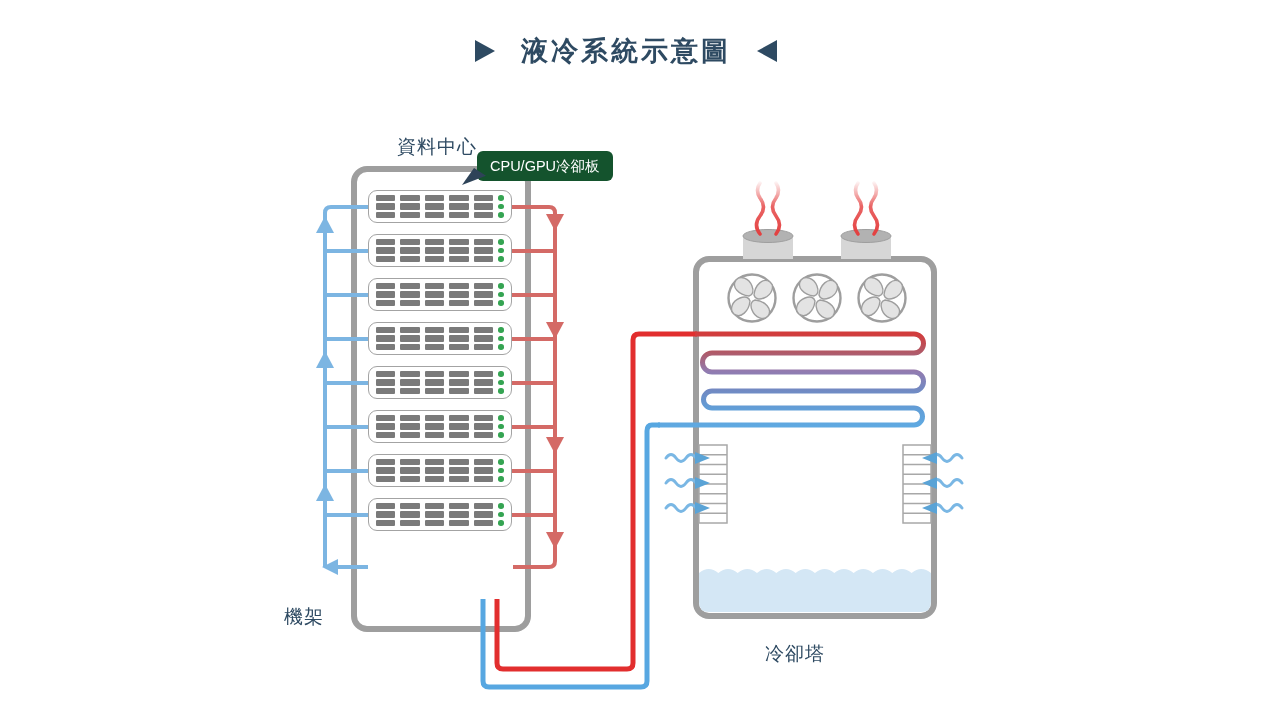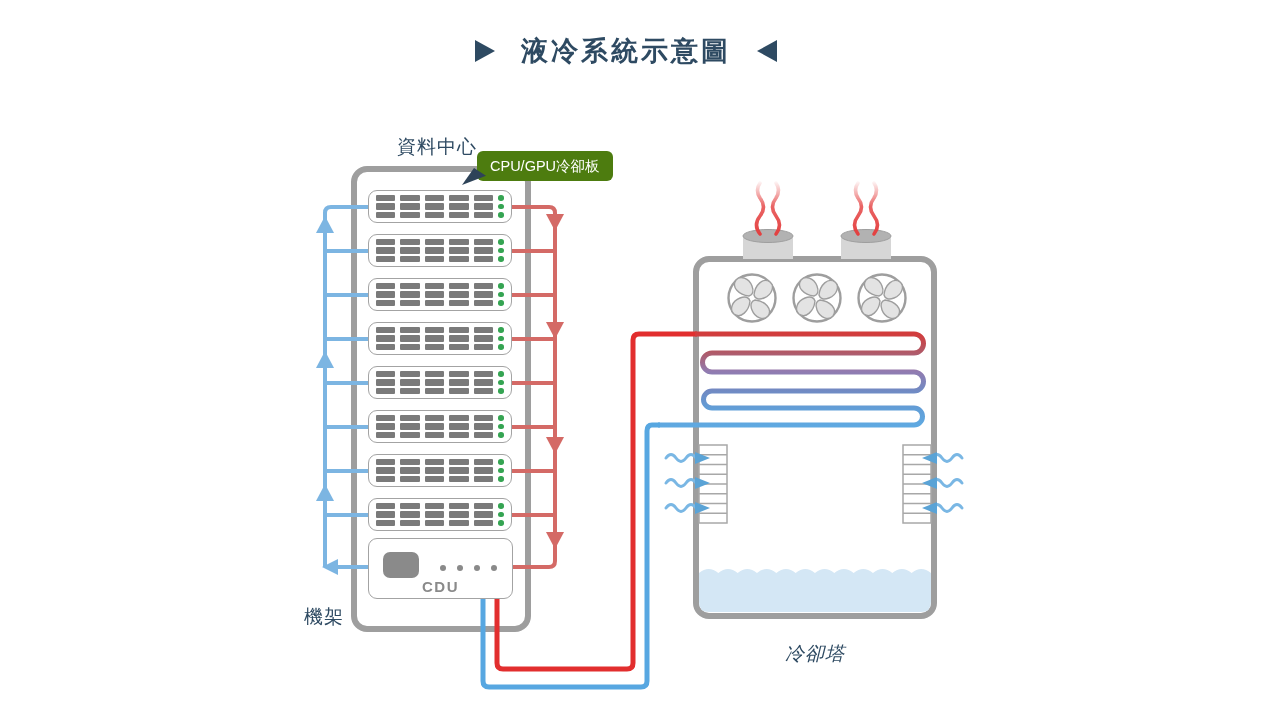--- a/index.html
+++ b/index.html
@@ -39,43 +39,43 @@
   
   .cdu{position:absolute;left:368px;top:538px;width:145px;height:61px;box-sizing:border-box;
        background:#fff;border:1.6px solid #a3a3a3;border-radius:9px;}
   .cdu-screen{position:absolute;left:14px;top:13px;width:36px;height:26px;background:#8a8a8a;border-radius:7px;}
   .cdu-dots{position:absolute;left:71px;top:26px;display:flex;gap:11px;}
   .cdot{width:6px;height:6px;border-radius:50%;background:#8a8a8a;}
   .cdu-label{position:absolute;left:0;right:0;top:39px;text-align:center;color:#8a8a8a;
              font-weight:bold;font-size:15px;letter-spacing:1.5px;}
 
   
-  .tooltip{position:absolute;left:477px;top:151px;height:30px;background:#4d7c0f;color:#fff;
+  .tooltip{position:absolute;left:477px;top:151px;height:30px;background:#14532d;color:#fff;
            font-size:14.5px;border-radius:6px;display:flex;align-items:center;padding:0 13px;
            white-space:nowrap;z-index:6;}
   .tooltip-tail{position:absolute;left:-15px;bottom:-4px;width:24px;height:17px;background:#2e4358;
                 clip-path:polygon(0% 100%, 50% 0%, 100% 45%);}
 
   svg.layer{position:absolute;left:0;top:0;z-index:3;}
   .overlay{z-index:4;}
 </style>
 </head>
 <body>
 
 <div class="canvas">
 
   <div class="title">
     <span class="tri-r"></span>
     <span>液冷系統示意圖</span>
     <span class="tri-l"></span>
   </div>
 
   <div class="lbl" style="left:437px;top:116px;margin-top:18px;">資料中心</div>
-  <div class="lbl" style="left:304px;top:604px;margin-left:20px;">機架</div>
-  <div class="lbl" style="left:815px;top:641px;font-style:italic;">冷卻塔</div>
+  <div class="lbl" style="left:304px;top:604px;">機架</div>
+  <div class="lbl" style="left:795px;top:641px;">冷卻塔</div>
 
   <div class="rack"></div>
   <div class="tower"></div>
 
   <svg class="layer" width="1280" height="720" viewBox="0 0 1280 720">
     <defs>
       <linearGradient id="coilGrad" x1="0" y1="334" x2="0" y2="427" gradientUnits="userSpaceOnUse">
         <stop offset="0" stop-color="#d23c3c"></stop>
         <stop offset="0.2" stop-color="#b05a68"></stop>
         <stop offset="0.4" stop-color="#927bb0"></stop>
@@ -442,29 +442,19 @@
           <div class="bar"></div>
         </div>
         <div class="leds">
           <div class="led"></div>
           <div class="led"></div>
           <div class="led"></div>
         </div>
       </div>
     </div>
 
-  <div class="cdu overlay">
-    <div class="cdu-screen"></div>
-    <div class="cdu-dots" id="cdu-dots">
-        <div class="cdot"></div>
-        <div class="cdot"></div>
-        <div class="cdot"></div>
-        <div class="cdot"></div>
-      </div>
-    <div class="cdu-label">CDU</div>
-  </div>
 
   <div class="tooltip">
     <span>CPU/GPU冷卻板</span>
     <div class="tooltip-tail"></div>
   </div>
 
 </div>
 
 </body></html>

